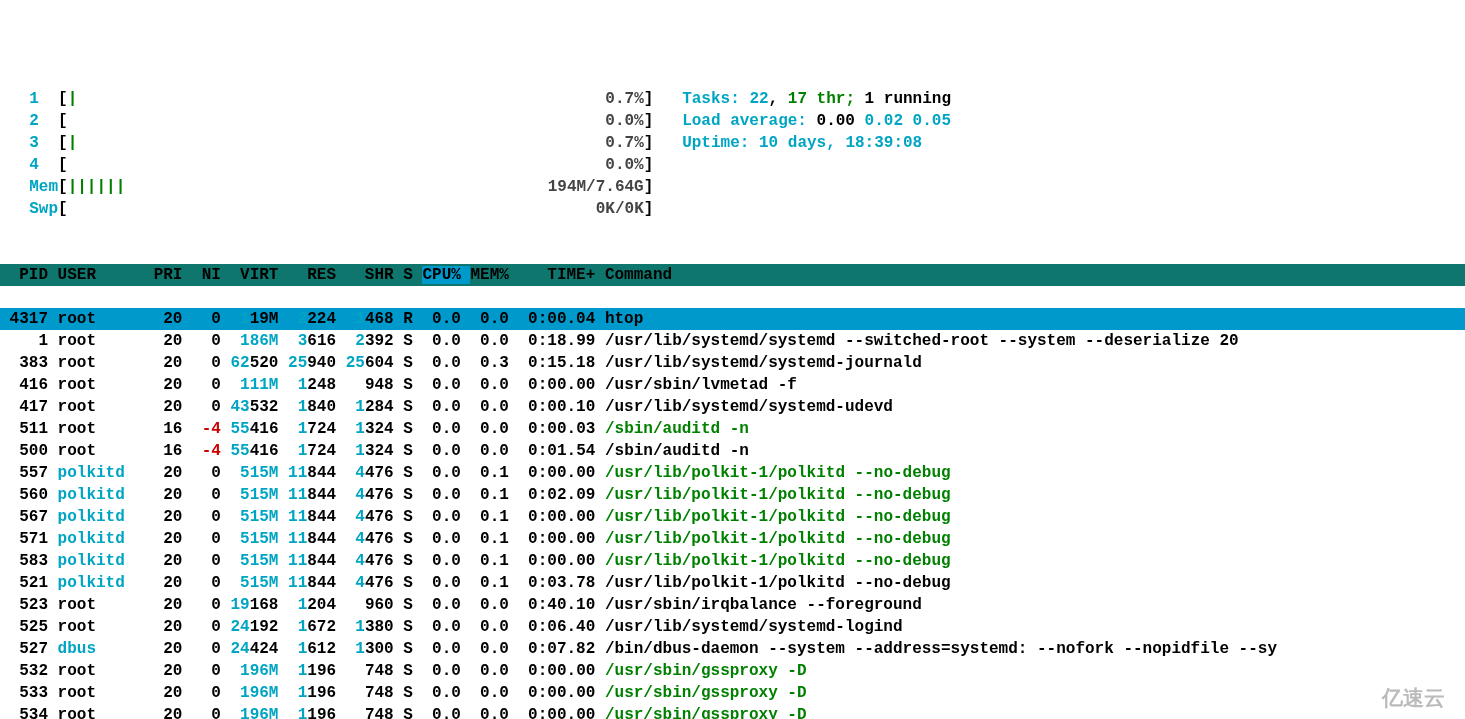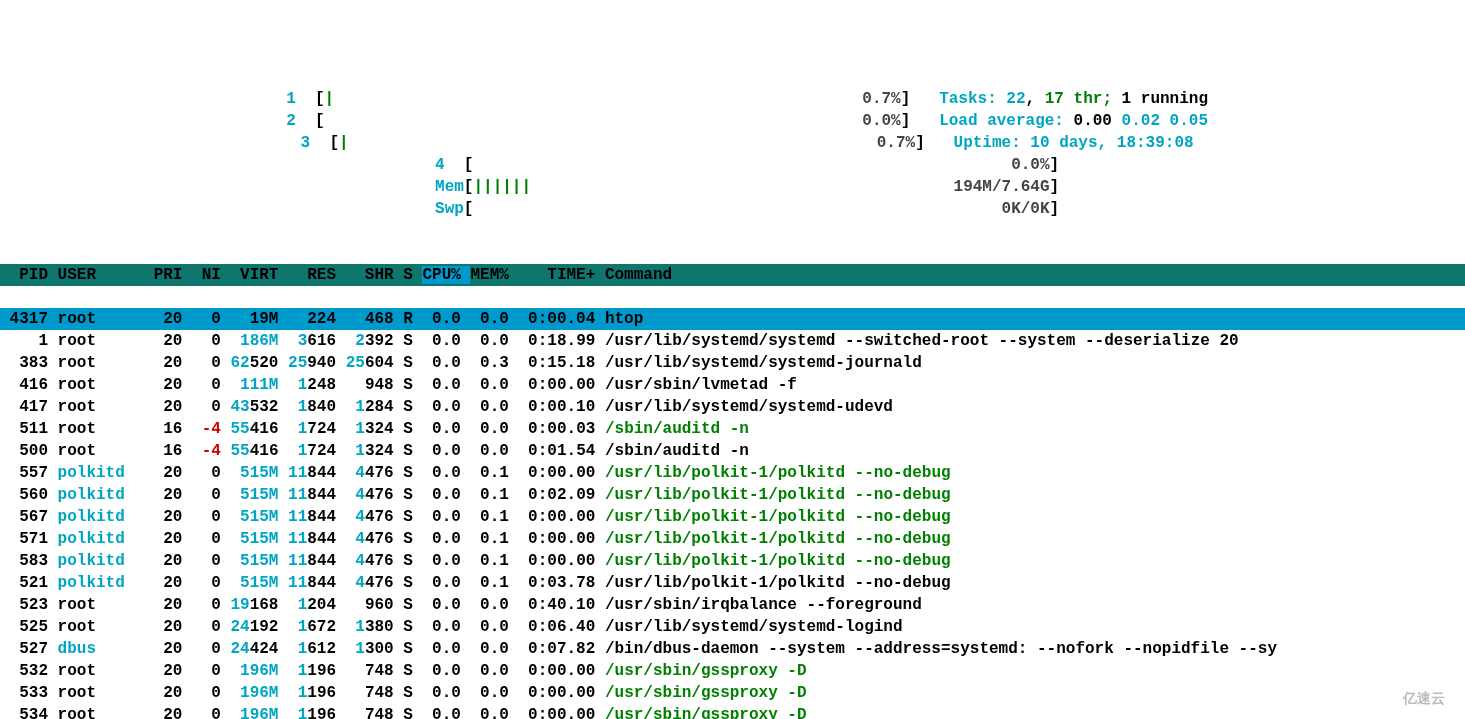--- a/index.html
+++ b/index.html
@@ -12,21 +12,21 @@
     white-space: pre;
     color: #000;
     font-weight: bold;
     width: 1465px;
     overflow: hidden;
   }
   .meters { padding-left: 10px; }
   .cyan { color: #00a5c4; }
   .green { color: #008000; }
   .dark { color: #444; }
-  .meter-line { display: block; height: 22px; text-align: center; }
+  .meter-line { display: block; height: 22px; }
   .header-row {
     background: #0f766e;
     color: #000;
     display: block;
     height: 22px;
     padding-left: 0;
   }
   .row {
     display: block;
     height: 22px;
@@ -35,21 +35,21 @@
     overflow: hidden;
   }
   .row.selected { background: #0099cc; }
   .cpu-hdr { background: #0099cc; }
   .watermark {
     position: absolute;
     right: 20px;
     bottom: 10px;
     font-family: sans-serif;
     color: #bbb;
-    font-size: 14px;
+    font-size: 21px;
     font-weight: bold;
   }
 </style>
 </head>
 <body>
 
 
 
 <div class="meters" id="meters-area"><span class="meter-line"><span class="cyan">  1  </span><span>[</span><span class="green">|</span>                                                       <span class="dark">0.7%</span><span>]</span>   <span class="cyan">Tasks: </span><span class="cyan">22</span><span>, </span><span class="green">17</span><span class="green"> thr; </span><span>1 running</span></span><span class="meter-line"><span class="cyan">  2  </span><span>[</span><span class="green"></span>                                                        <span class="dark">0.0%</span><span>]</span>   <span class="cyan">Load average: </span><span>0.00</span> <span class="cyan">0.02</span> <span class="cyan">0.05</span></span><span class="meter-line"><span class="cyan">  3  </span><span>[</span><span class="green">|</span>                                                       <span class="dark">0.7%</span><span>]</span>   <span class="cyan">Uptime: </span><span class="cyan">10 days, 18:39:08</span></span><span class="meter-line"><span class="cyan">  4  </span><span>[</span><span class="green"></span>                                                        <span class="dark">0.0%</span><span>]</span></span><span class="meter-line"><span class="cyan">  Mem</span><span>[</span><span class="green">||||||</span>                                            <span class="dark">194M/7.64G</span><span>]</span></span><span class="meter-line"><span class="cyan">  Swp</span><span>[</span>                                                       <span class="dark">0K/0K</span><span>]</span></span><span class="meter-line"></span></div>
 <div id="header-row" class="header-row"><span>  PID USER      PRI  NI  VIRT   RES   SHR S </span><span class="cpu-hdr">CPU% </span><span>MEM%    TIME+ Command</span></div>

